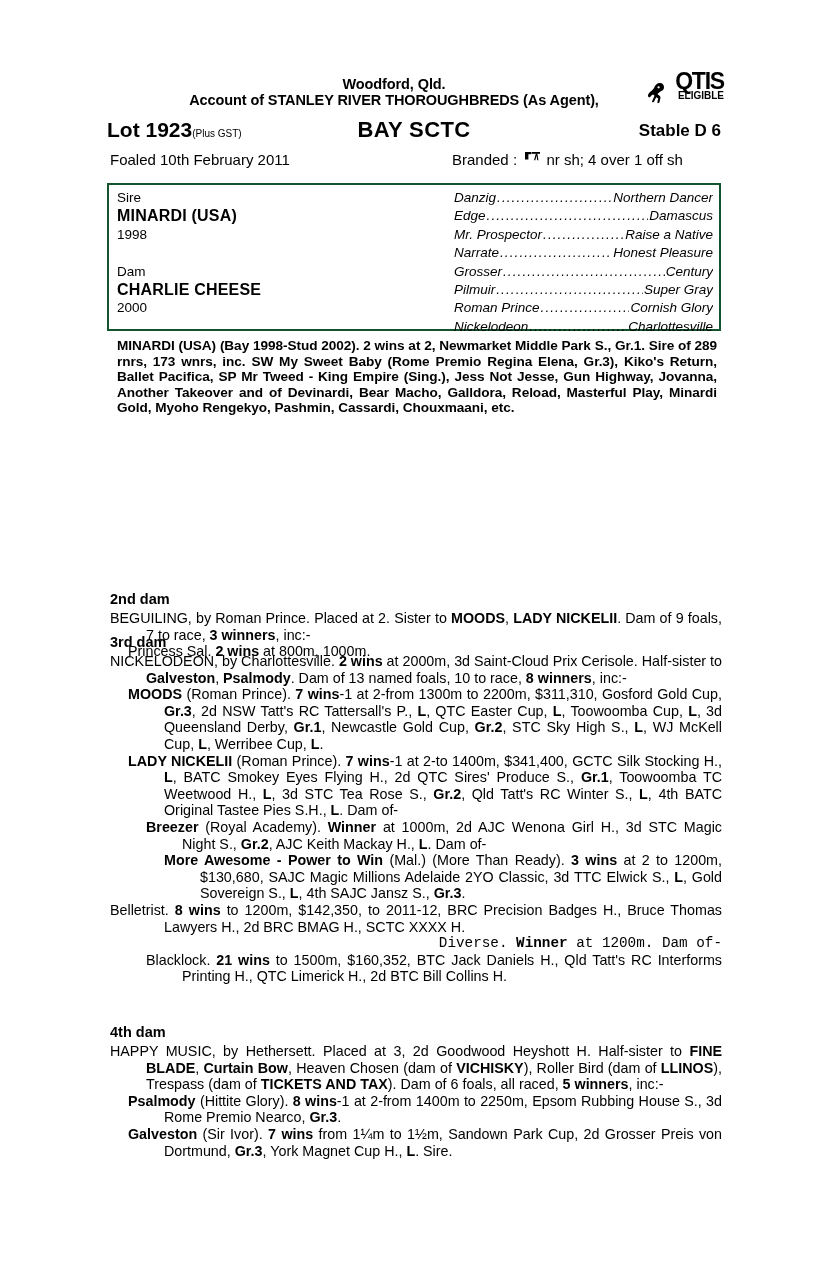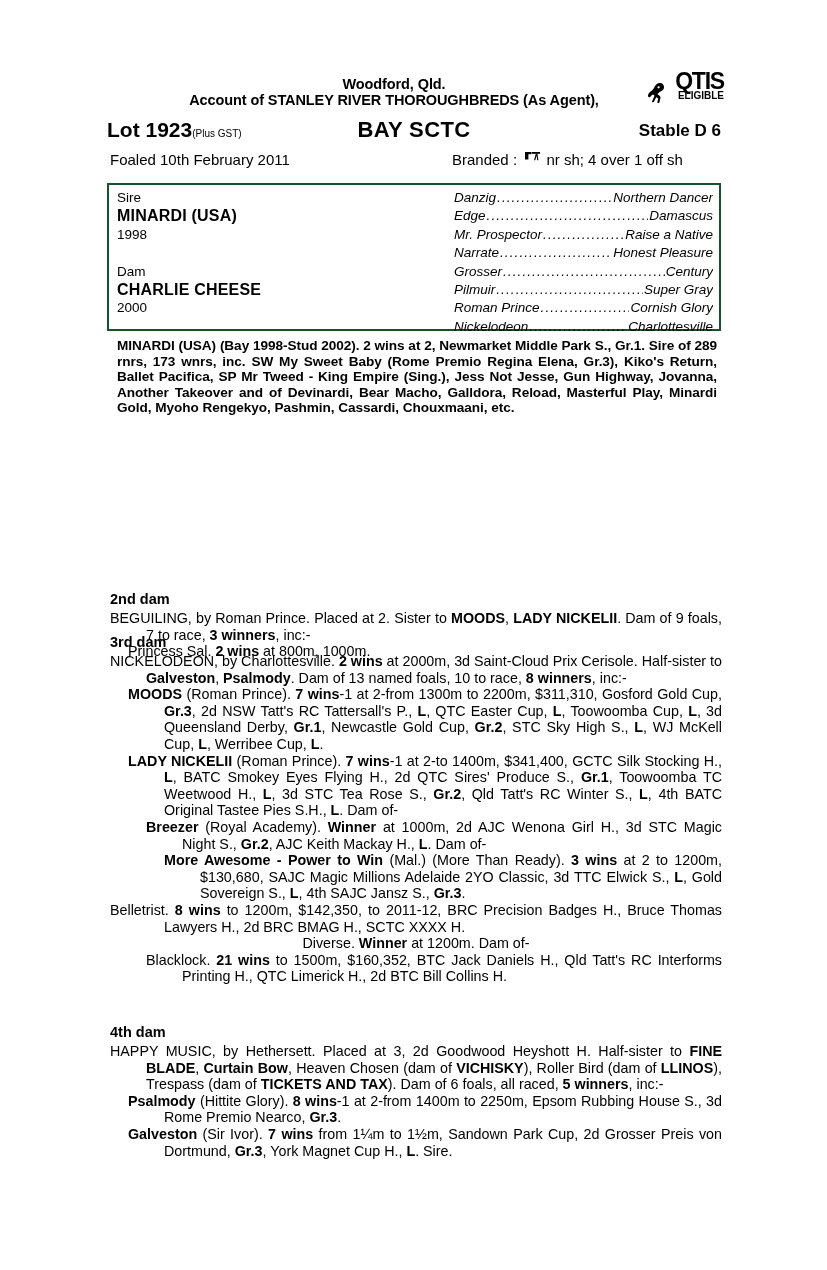--- a/index.html
+++ b/index.html
@@ -214,21 +214,21 @@
   }
   .sec-head {
     font-weight: bold;
     font-size: 14.5px;
     line-height: 17px;
     margin-bottom: 2px;
   }
   .hang { text-align: justify; padding-left: 36px; text-indent: -36px; }
   .hang2 { text-align: justify; padding-left: 54px; text-indent: -36px; }
   b { font-weight: bold; }
-  .nj { text-align: center; }
+  .nj { text-align: right; font-family: Liberation Mono, monospace; }
 </style>
 </head>
 <body>
 
 <div class="page">
 
   <div class="header-block">
     <div class="account-line">Woodford, Qld.</div>
     <div class="account-line">Account of STANLEY RIVER THOROUGHBREDS (As Agent),</div>
 

